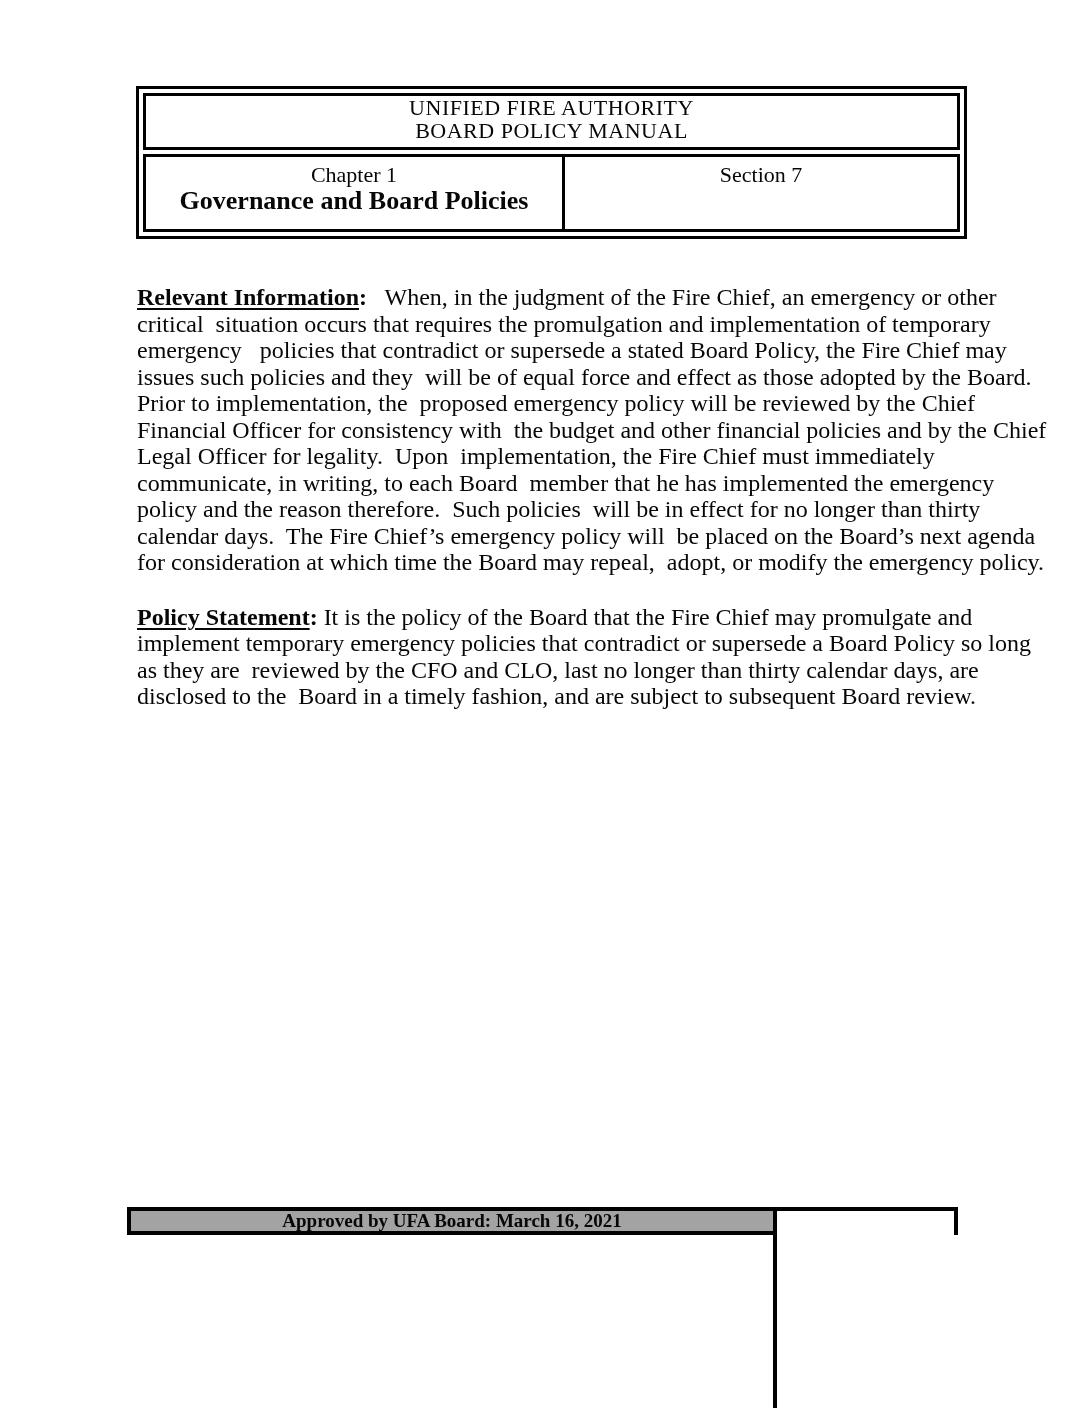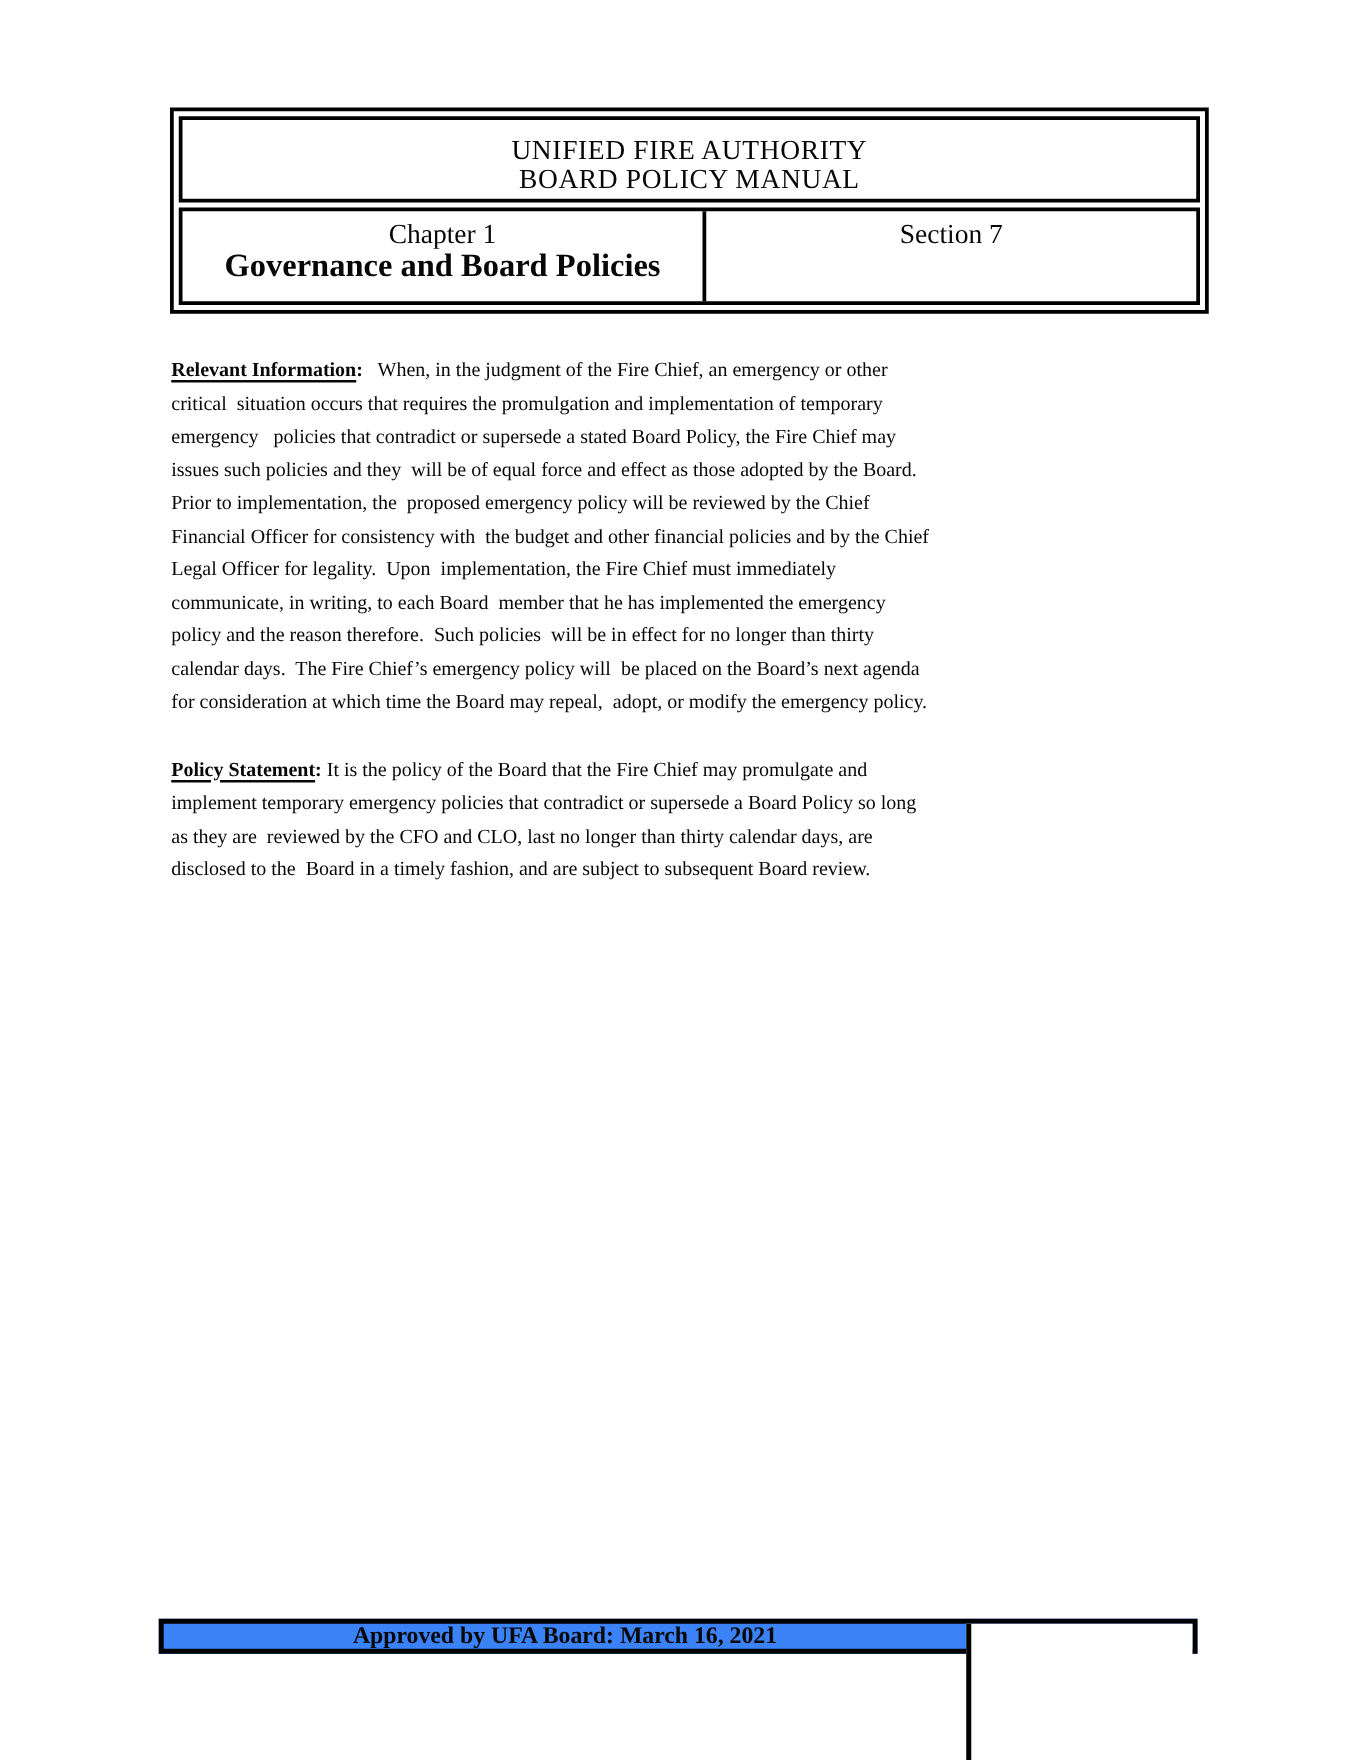--- a/index.html
+++ b/index.html
@@ -25,21 +25,21 @@
     width: 831px;
     box-sizing: border-box;
     border: 3px solid #000;
     padding: 4px;
     background: #fff;
   }
   .title-box {
     box-sizing: border-box;
     border: 3px solid #000;
     text-align: center;
-    padding: 12px 0 5px 0;
+    padding: 0 0 5px 0;
   }
   .title-line {
     font-size: 22px;
     line-height: 23px;
     letter-spacing: 0.5px;
     white-space: pre;
   }
   .meta-box {
     box-sizing: border-box;
     border: 3px solid #000;
@@ -69,44 +69,44 @@
   
   .body-text {
     position: absolute;
     left: 137px;
     top: 284px;
     width: 822px;
   }
   .para { margin: 0; }
   .para + .para { margin-top: 28px; }
   .line {
-    font-size: 16px;
+    font-size: 24px;
     line-height: 26.5px;
     white-space: pre;
   }
   .lead {
     font-weight: bold;
     text-decoration: underline;
     text-decoration-thickness: 2px;
     text-underline-offset: 3px;
   }
   .lead-colon { font-weight: bold; }
 
   
   .footer-bar {
     position: absolute;
     left: 127px;
-    top: 1295px;
+    top: 1207px;
     width: 831px;
     height: 28px;
     box-sizing: border-box;
     border: 4px solid #000;
     display: flex;
     align-items: stretch;
-    background: #3b82f6;
+    background: #a3a3a3;
   }
   .footer-cell {
     box-sizing: border-box;
     display: flex;
     align-items: center;
     justify-content: center;
     font-size: 19px;
     font-weight: bold;
     white-space: pre;
   }

